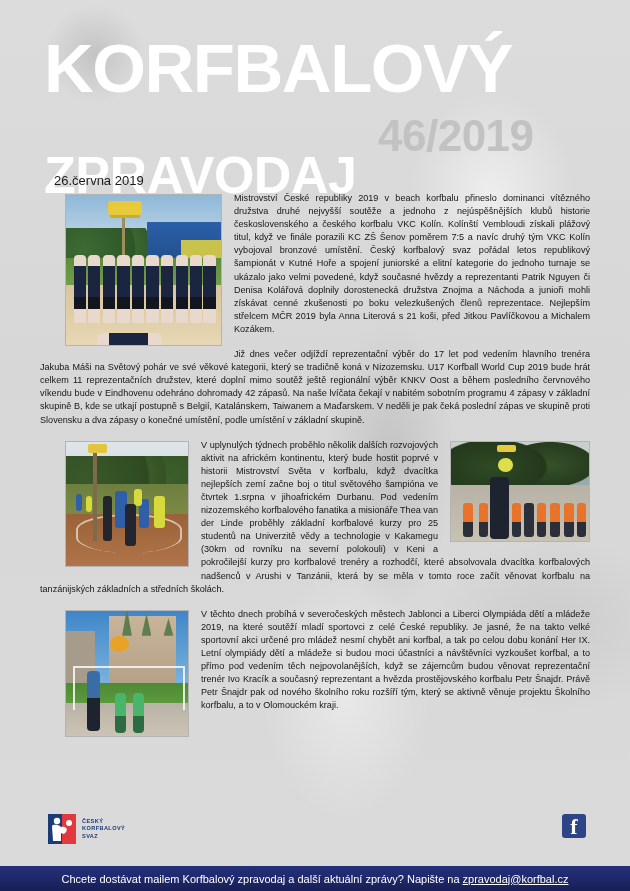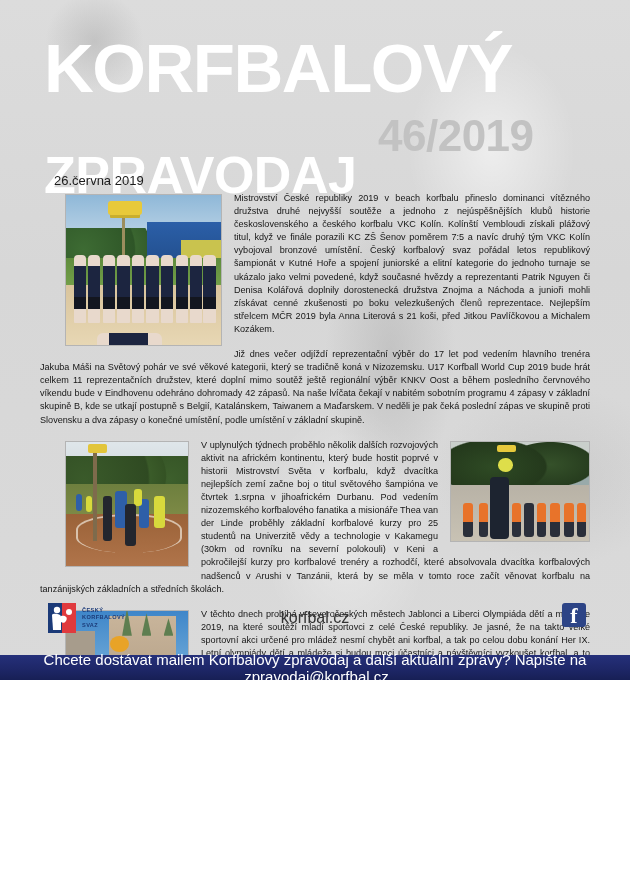--- a/index.html
+++ b/index.html
@@ -8,21 +8,21 @@
     padding: 0;
     background: #ffffff;
   }
   body {
     font-family: "Liberation Sans", sans-serif;
   }
 
   .page {
     position: relative;
     width: 630px;
-    height: 680px;
+    height: 891px;
     overflow: hidden;
     background: #d9d9d9;
   }
 
   
   .bg-watermark {
     position: absolute;
     inset: 0;
     background:
       radial-gradient(ellipse 120px 150px at 78% 22%, rgba(255,255,255,.55), rgba(255,255,255,0) 70%),
@@ -265,22 +265,21 @@
   .mail-bar {
     position: absolute;
     left: 0; right: 0;
     bottom: 0;
     height: 25px;
     background: linear-gradient(180deg, #25307a 0%, #1e2768 55%, #171f55 100%);
     display: flex;
     align-items: center;
     justify-content: center;
     color: #ffffff;
-    font-size: 15px;
-    flex-direction: column;
+    font-size: 11px;
   }
   .mail-bar .addr {
     color: #ffffff;
     margin-left: 3px;
   }
 </style>
 </head>
 <body>
 
 <div class="page">
@@ -396,21 +395,20 @@
           <circle cx="21" cy="9" r="3" fill="#ffffff"></circle>
         </svg>
       </div>
       <div class="logo-text">
         <div>ČESKÝ</div>
         <div>KORFBALOVÝ</div>
         <div>SVAZ</div>
       </div>
     </div>
 
-    <div class="site-url">korfbal.cz</div>
 
     <div class="fb-icon">
       <span>f</span>
     </div>
   </div>
 
   <div class="mail-bar">
     <span>Chcete dostávat mailem Korfbalový zpravodaj a další aktuální zprávy?  Napište na</span>
     <a class="addr" href="#">zpravodaj@korfbal.cz</a>
   </div>

